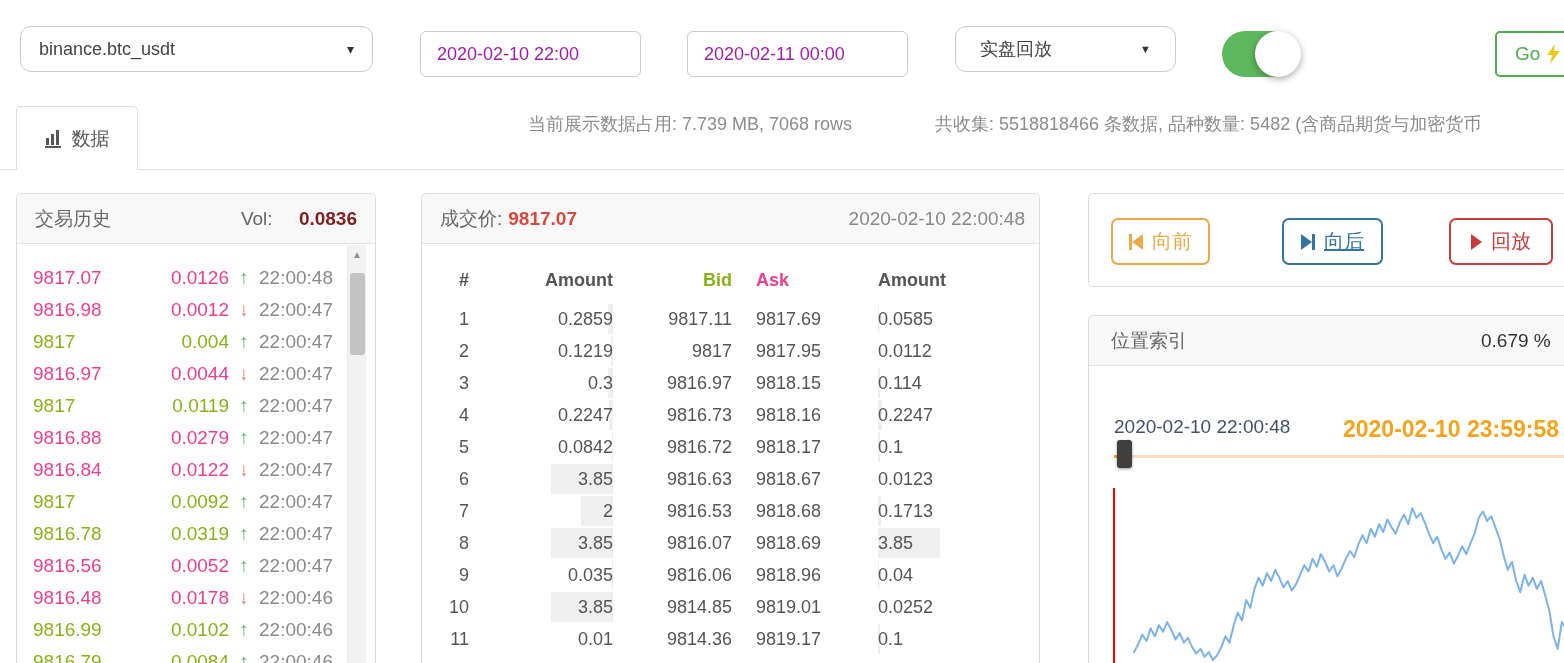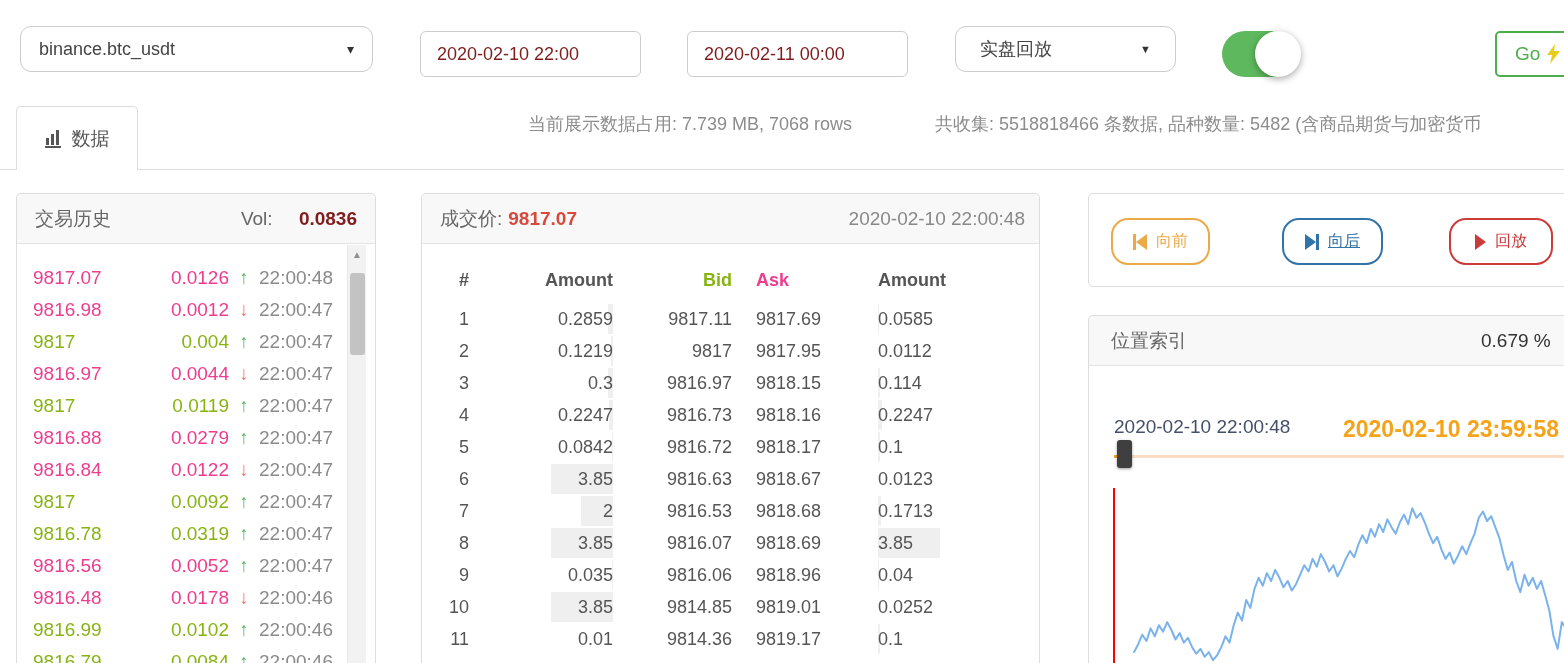--- a/index.html
+++ b/index.html
@@ -5,21 +5,21 @@
   * { margin:0; padding:0; box-sizing:border-box; }
   html,body { width:1564px; height:663px; overflow:hidden; background:#fff;
     font-family:"Liberation Sans","DejaVu Sans",sans-serif; color:#555; }
   body { position:relative; }
 
   
   .ctl { position:absolute; top:26px; height:46px; border:1px solid #ccc; border-radius:11px;
          background:#fff; display:flex; align-items:center; font-size:18px; color:#444; }
   #symbol-select { left:20px; width:353px; padding:0 18px; justify-content:space-between; cursor:pointer; }
   #start-input, #end-input { padding:0 16px; width:221px; border:1px solid #ccc; border-radius:6px;
-         font-size:18px; color:#7f1d1d; font-family:inherit; position:absolute; top:31px; height:46px; background:#fff; }
+         font-size:18px; color:#a21caf; font-family:inherit; position:absolute; top:31px; height:46px; background:#fff; }
   #start-input { left:420px; } #end-input { left:687px; }
   #mode-select { left:955px; width:221px; padding:0 24px 0 24px; justify-content:space-between; cursor:pointer; }
   .caret-big { font-size:14px; color:#333; }
   .caret-small { font-size:11px; color:#333; }
   #toggle { position:absolute; left:1222px; top:31px; width:76px; height:46px; border-radius:23px;
             background:#5eb95e; cursor:pointer; }
   #toggle .knob { position:absolute; right:-3px; top:0px; width:46px; height:46px; border-radius:50%;
             background:#fff; box-shadow:0 2px 7px rgba(0,0,0,.35); }
   #go-button { position:absolute; left:1495px; top:31px; width:86px; height:46px; border:2px solid #4cae4c;
             border-radius:5px; background:#fff; color:#4cae4c; font-size:19px; display:flex; gap:7px;
@@ -76,22 +76,22 @@
   td.ob-idx { color:#aaa; text-align:right; }
   td.ob-bid { color:#87b413; text-align:right; }
   td.ob-ask { color:#ee3d8f; text-align:left; padding-left:24px; }
   td.ob-bamt { text-align:right; } td.ob-aamt { text-align:left; }
   .depth { position:absolute; top:1px; height:30px; background:#efefef; z-index:0; }
   .bid-depth { right:0; } .ask-depth { left:0; }
   .val { position:relative; z-index:1; }
 
   
   #replay-card { left:1088px; top:193px; width:560px; height:94px; }
-  .replay-btn { position:absolute; top:24px; height:47px; border-radius:17px; background:#fff;
-                display:flex; align-items:center; justify-content:center; gap:9px; font-size:16px;
+  .replay-btn { position:absolute; top:24px; height:47px; border-radius:7px; background:#fff;
+                display:flex; align-items:center; justify-content:center; gap:9px; font-size:20px;
                 cursor:pointer; font-family:inherit; }
   #btn-back    { left:22px;  width:99px;  border:2px solid #eba948; color:#eba948; }
   #btn-forward { left:193px; width:101px; border:2px solid #3273a8; color:#3273a8;text-decoration:underline; }
   #btn-play    { left:360px; width:104px; border:2px solid #cc3a3a; color:#cc3a3a; }
   .tri-l { width:0; height:0; border-top:8px solid transparent; border-bottom:8px solid transparent;
            border-right:11px solid currentColor; }
   .tri-r { width:0; height:0; border-top:8px solid transparent; border-bottom:8px solid transparent;
            border-left:11px solid currentColor; }
   .bar-v { width:3px; height:16px; background:currentColor; }
   .icon-skip { display:flex; align-items:center; }

